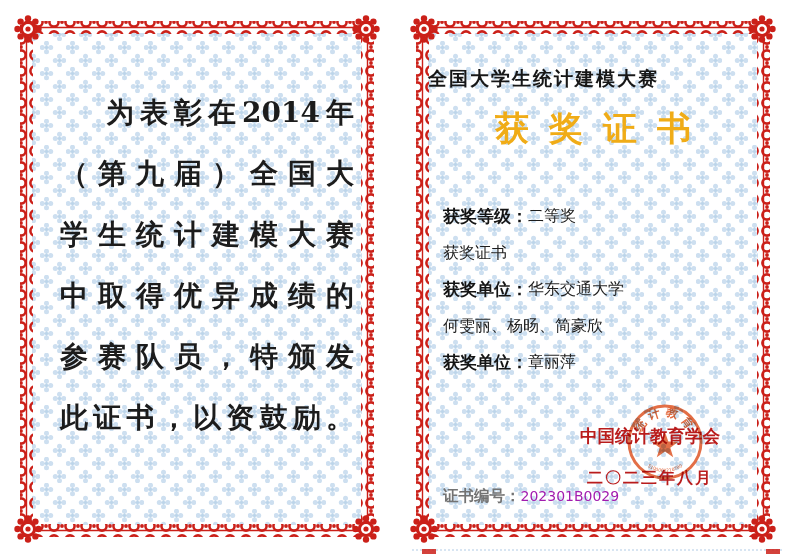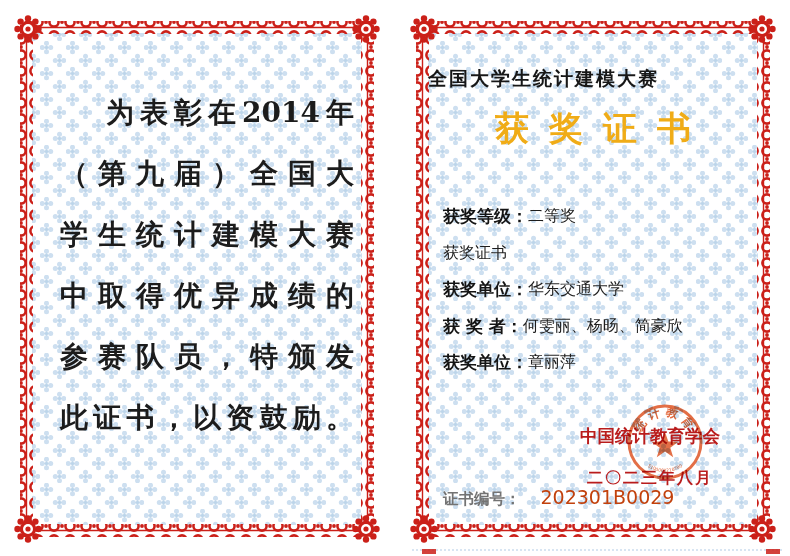--- a/index.html
+++ b/index.html
@@ -31,21 +31,21 @@
   .issuer-block{position:absolute;left:570px;top:424px;width:160px;z-index:2;text-align:center;
            font-family:Liberation Mono, monospace;font-weight:600;color:#b91c1c;}
   .issuer-name{font-size:17.5px;line-height:26px;white-space:nowrap;}
   .issue-date{font-size:16px;line-height:26px;letter-spacing:2px;white-space:nowrap;margin-top:16px;}
 
   .seal-wrap{position:absolute;left:613px;top:390px;width:104px;height:104px;z-index:3;
            mix-blend-mode:multiply;opacity:.92;}
 
   .certno{position:absolute;left:443px;top:486px;z-index:2;white-space:nowrap;}
   .certno .lab{font-weight:bold;color:#737373;font-size:15.5px;}
-  .certno .num{color:#c2410c;font-size:19px;margin-left:20px;}
+  .certno .num{color:#a21caf;font-size:14px;}
 
   
   .next-page-sliver{position:absolute;left:412px;top:549px;width:370px;height:7px;z-index:1;
            border-top:2px dotted #d8e5f2;}
   .sliver-mark{position:absolute;top:-2px;width:14px;height:5px;background:#cb2019;opacity:.85;}
   .sliver-mark.left{left:10px;}
   .sliver-mark.right{right:2px;}
 </style>
 </head>
 <body>
@@ -181,21 +181,20 @@
       <span class="field-value">二等奖</span>
     </div>
     <div class="field-row">
       <span class="field-value">获奖证书</span>
     </div>
     <div class="field-row">
       <span class="field-label">获奖单位：</span>
       <span class="field-value">华东交通大学</span>
     </div>
     <div class="field-row">
-      <span class="field-label">获 奖 者：</span>
       <span class="field-value">何雯丽、杨旸、简豪欣</span>
     </div>
     <div class="field-row">
       <span class="field-label">获奖单位：</span>
       <span class="field-value">章丽萍</span>
     </div>
   </div>
 
   <div class="issuer-block">
     <div class="issuer-name">中国统计教育学会</div>

